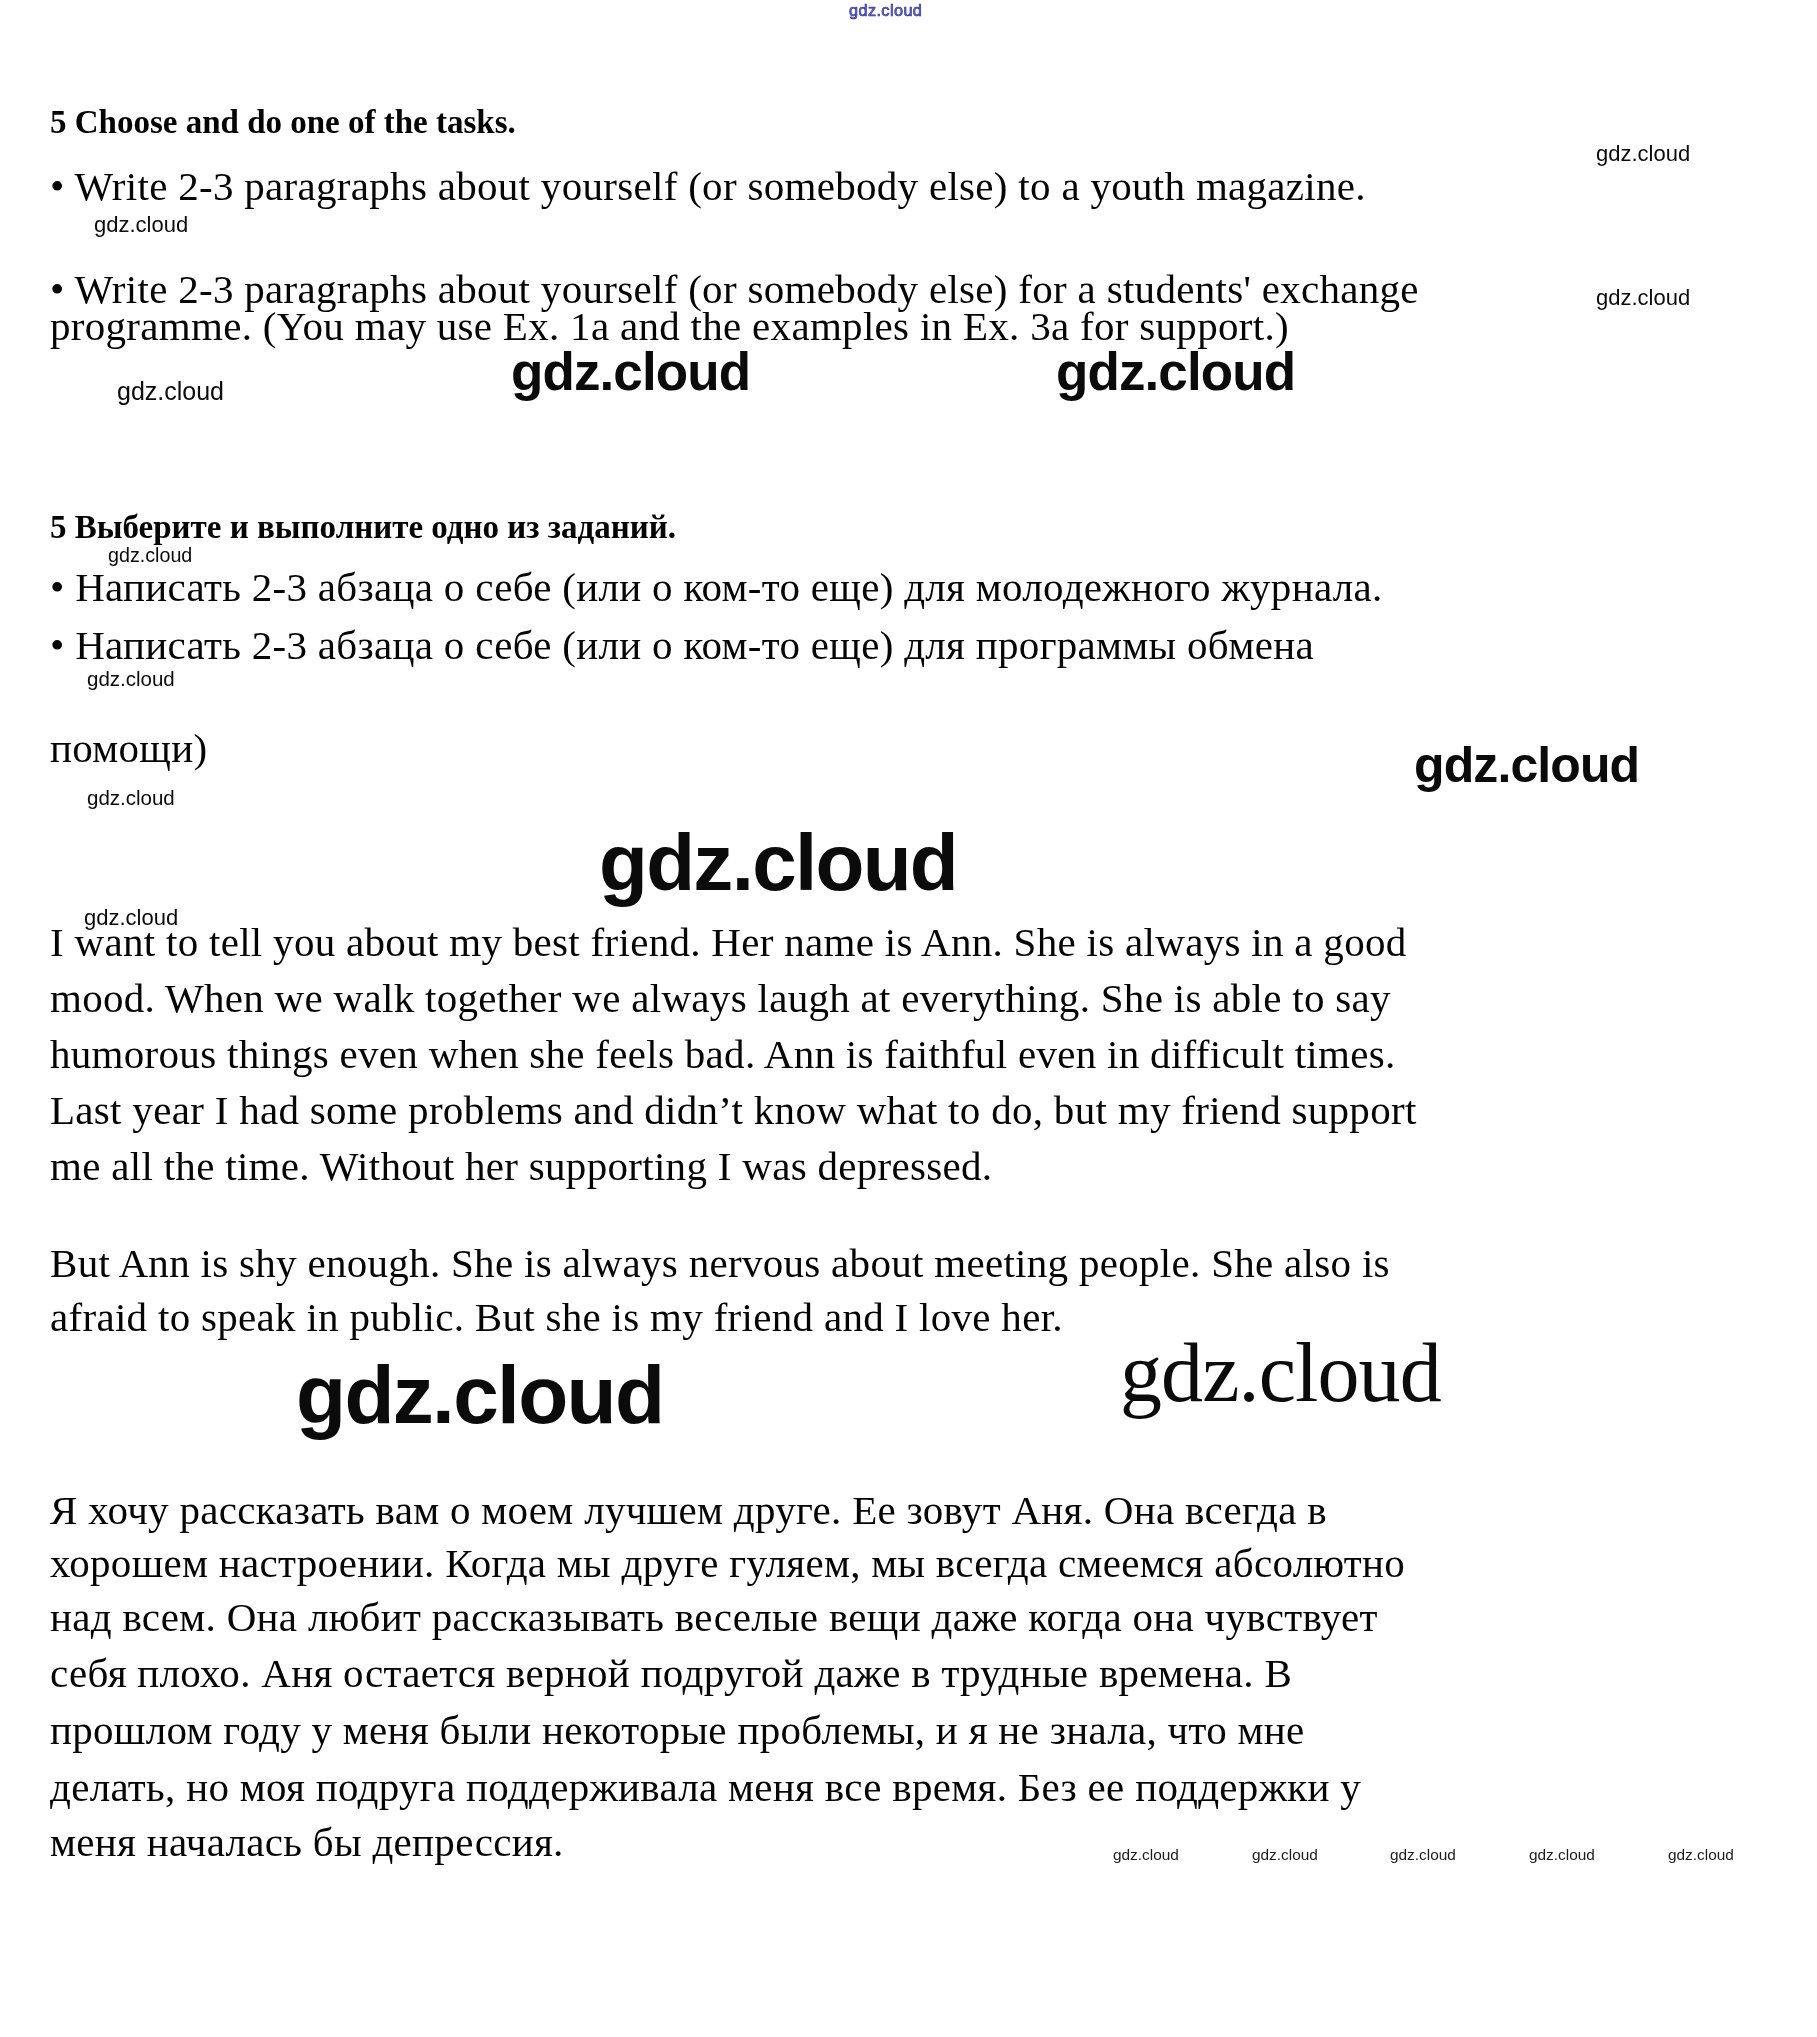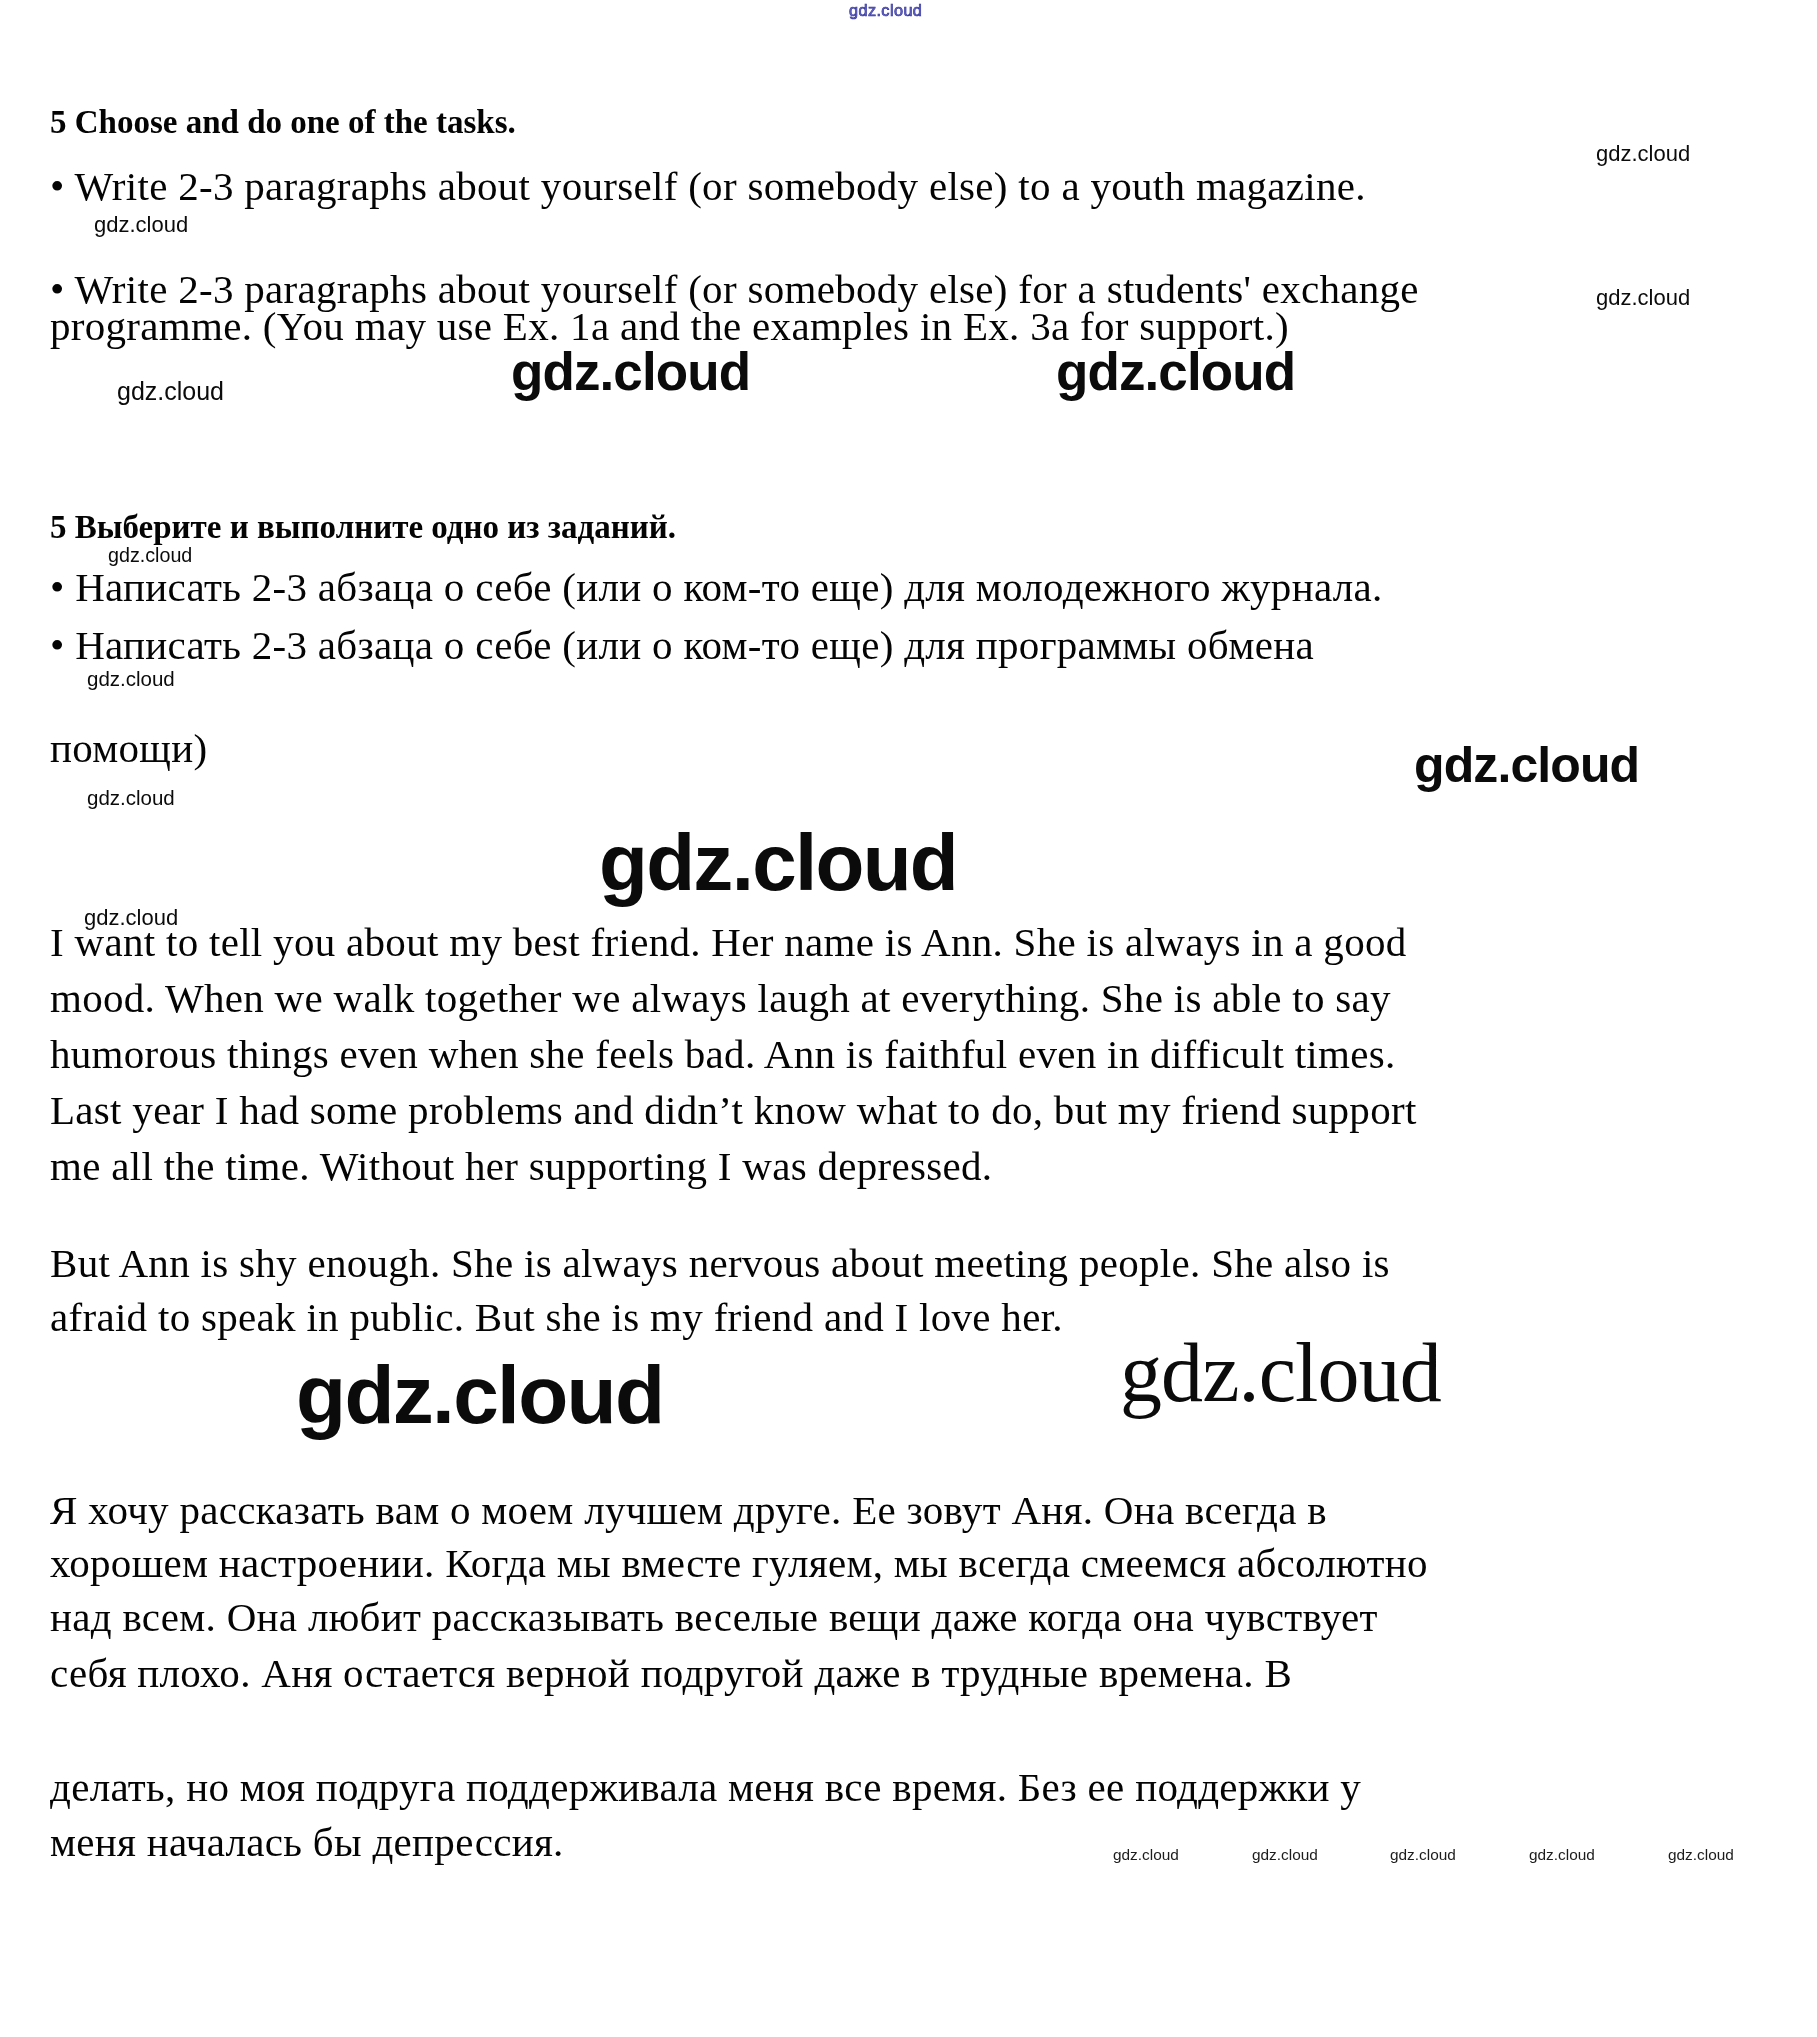--- a/index.html
+++ b/index.html
@@ -114,23 +114,24 @@
   <div class="tline" style="top:1087px;">Last year I had some problems and didn’t know what to do, but my friend support</div>
   <div class="tline" style="top:1143px;">me all the time. Without her supporting I was depressed.</div>
 
   <div class="tline" style="top:1240px;">But Ann is shy enough. She is always nervous about meeting people. She also is</div>
   <div class="tline" style="top:1294px;">afraid to speak in public. But she is my friend and I love her.</div>
 
   <div class="wm wm-big4" style="left:296px; top:1350px;">gdz.cloud</div>
   <div class="wm wm-big5" style="left:1120px; top:1327px;">gdz.cloud</div>
 
   <div class="tline" style="top:1487px;">Я хочу рассказать вам о моем лучшем друге. Ее зовут Аня. Она всегда в</div>
-  <div class="tline" style="top:1540px;">хорошем настроении. Когда мы вместе гуляем, мы всегда смеемся абсолютно</div>
+  <div class="tline" style="top:1540px;">хорошем настроении. Когда мы друге гуляем, мы всегда смеемся абсолютно</div>
   <div class="tline" style="top:1594px;">над всем. Она любит рассказывать веселые вещи даже когда она чувствует</div>
   <div class="tline" style="top:1650px;">себя плохо. Аня остается верной подругой даже в трудные времена. В</div>
+  <div class="tline" style="top:1707px;">прошлом году у меня были некоторые проблемы, и я не знала, что мне</div>
   <div class="tline" style="top:1764px;">делать, но моя подруга поддерживала меня все время. Без ее поддержки у</div>
   <div class="tline" style="top:1819px;">меня началась бы депрессия.</div>
 
   <div class="wm wm-tiny" style="left:1113px; top:1847px;">gdz.cloud</div>
   <div class="wm wm-tiny" style="left:1252px; top:1847px;">gdz.cloud</div>
   <div class="wm wm-tiny" style="left:1390px; top:1847px;">gdz.cloud</div>
   <div class="wm wm-tiny" style="left:1529px; top:1847px;">gdz.cloud</div>
   <div class="wm wm-tiny" style="left:1668px; top:1847px;">gdz.cloud</div>
 
 </div>

